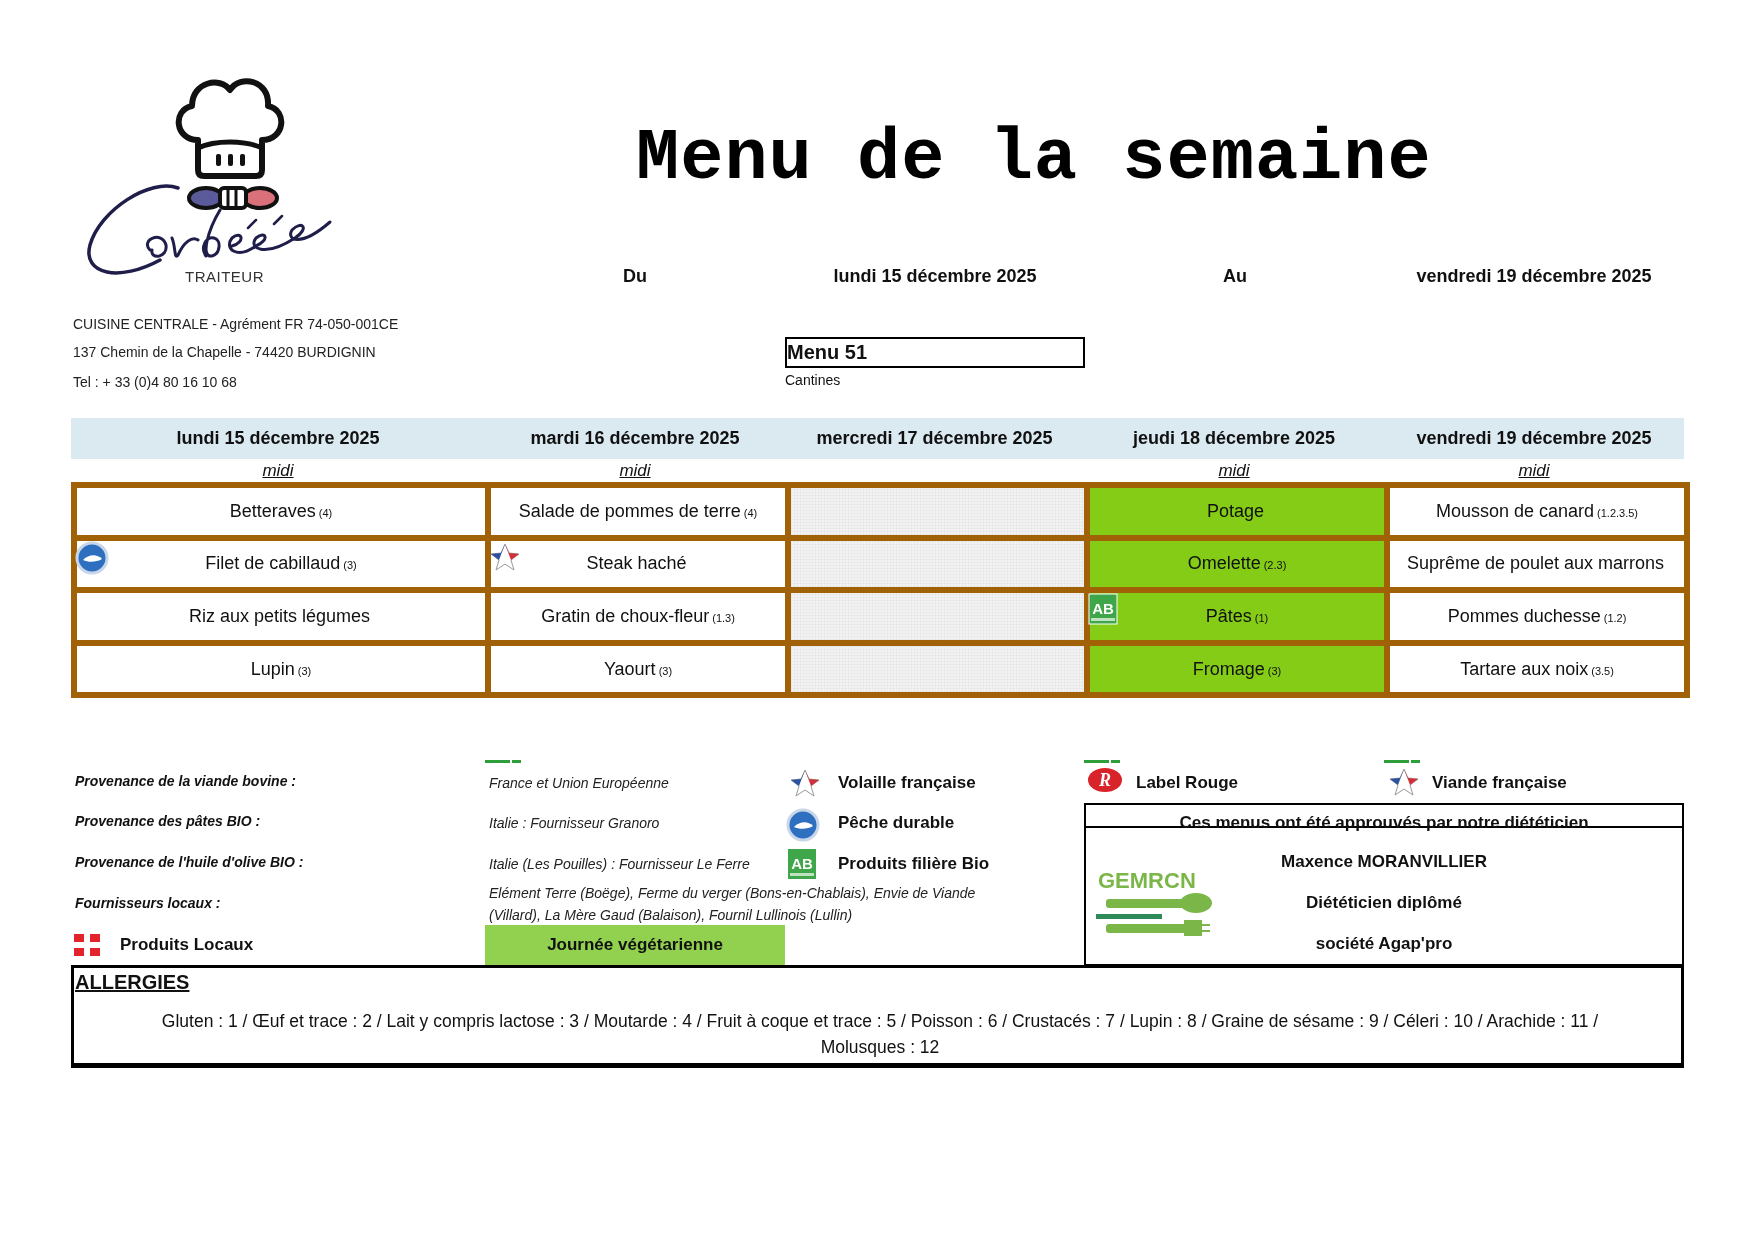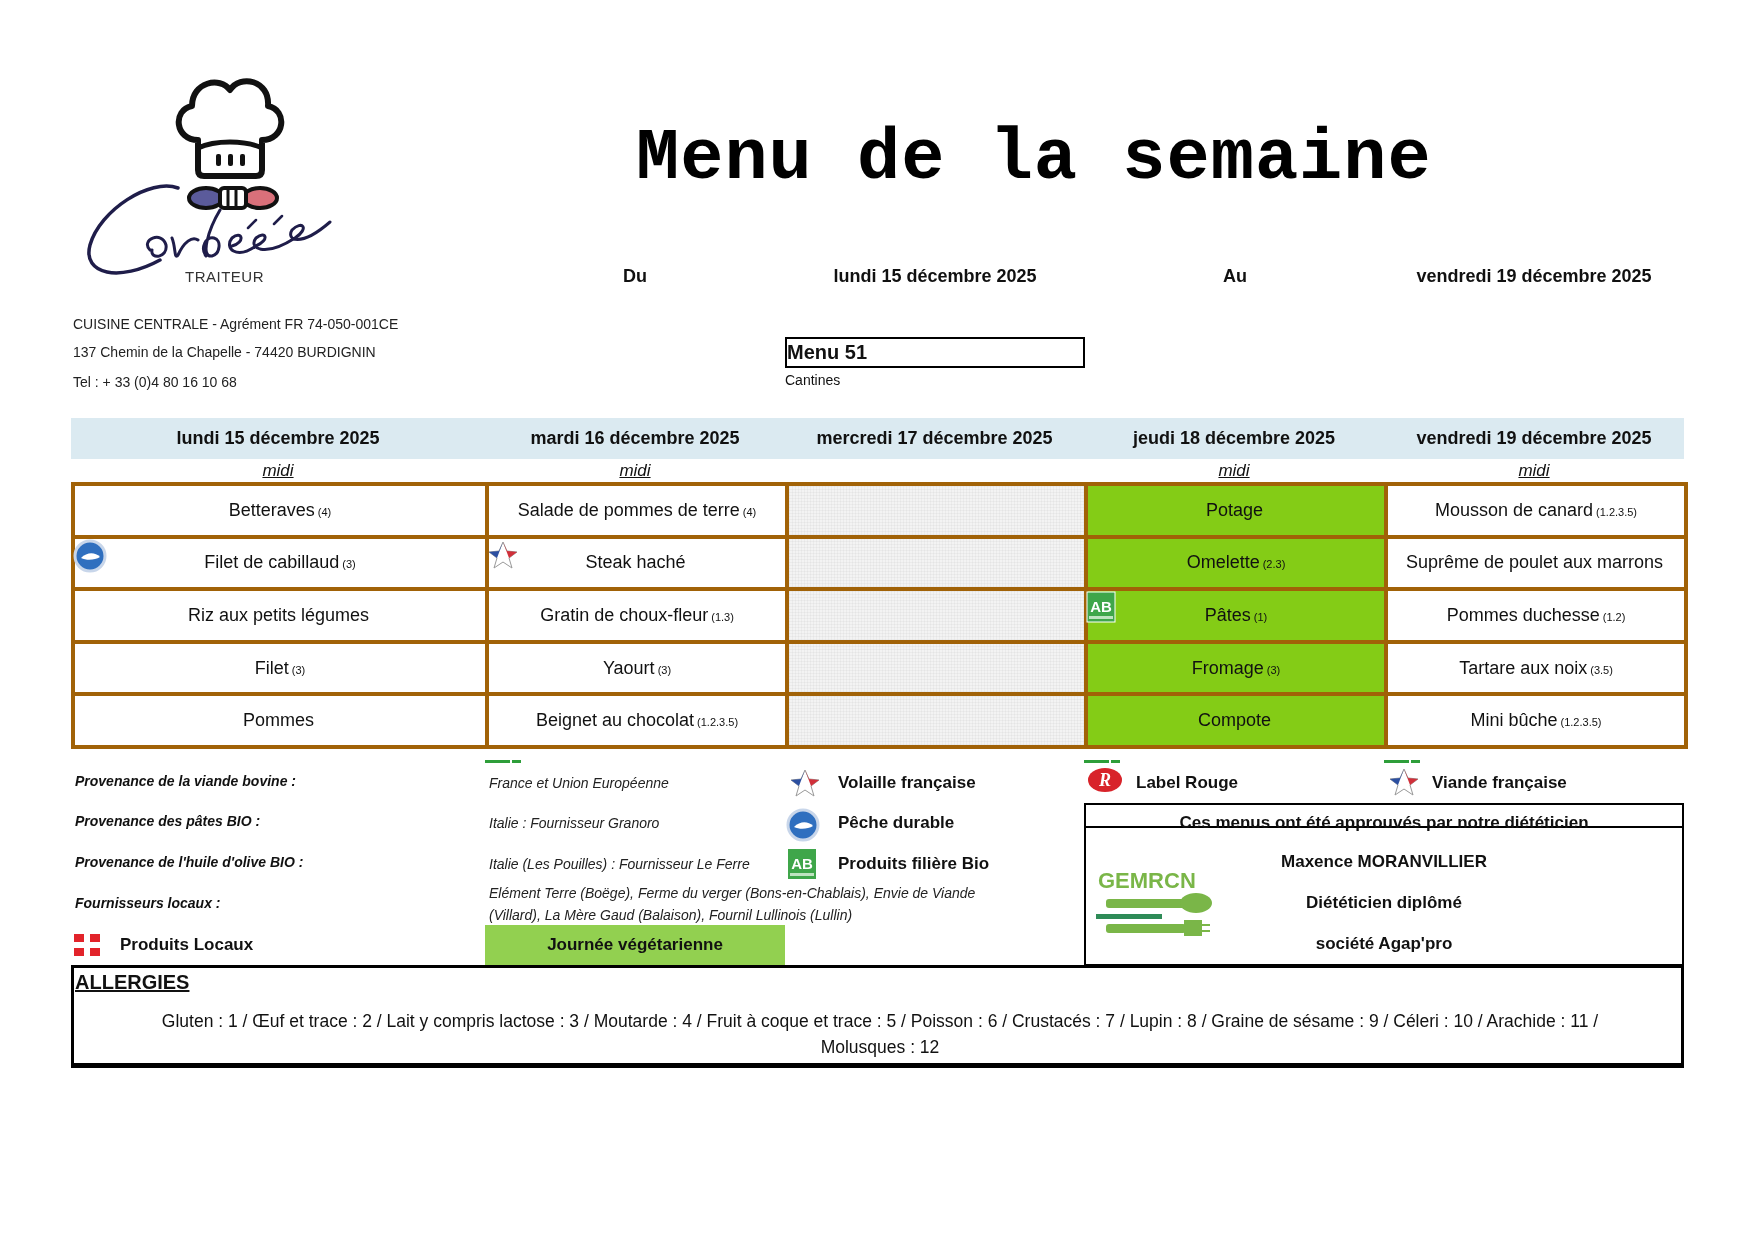--- a/index.html
+++ b/index.html
@@ -20,21 +20,21 @@
   .menu-box { left: 785px; top: 337px; width: 300px; height: 31px; border: 2px solid #000; font-weight: bold; font-size: 20px; line-height: 27px; }
   .menu-sub { left: 785px; top: 372px; width: 300px; font-size: 14px; }
 
   
   .day-band { left: 71px; top: 418px; width: 1613px; height: 41px; background: #dbeaf1; }
   .day-head { top: 418px; height: 41px; line-height: 41px; text-align: center; font-weight: bold; font-size: 18px; }
   .midi { top: 459px; height: 23px; line-height: 23px; text-align: center; font-style: italic; text-decoration: underline; font-size: 17px; }
 
   
   .menu-table { position: absolute; left: 71px; top: 482px; border-collapse: collapse; table-layout: fixed; }
-  .menu-table td { border: 4px solid #a16207; height: 52.6px; text-align: center; vertical-align: middle; font-size: 18px; padding: 0 4px; position: relative; }
+  .menu-table td { border: 6px solid #a16207; height: 52.6px; text-align: center; vertical-align: middle; font-size: 18px; padding: 0 4px; position: relative; }
   .menu-table td.green { background: #84cc16; }
   .menu-table td.empty { background: #f3f3f3; background-image: repeating-linear-gradient(0deg, rgba(0,0,0,0.03) 0 1px, transparent 1px 3px), repeating-linear-gradient(90deg, rgba(0,0,0,0.03) 0 1px, transparent 1px 3px); }
   .allergen { font-size: 11px; margin-left: 3px; }
   .cell-badge { position: absolute; left: -2px; top: 0px; }
 
   
   .legend-label { left: 75px; font-size: 14px; font-weight: bold; font-style: italic; }
   .legend-value { left: 489px; font-size: 14px; font-style: italic; color: #222; }
   .legend-value.multi { line-height: 22px; }
   .label-item { font-size: 17px; font-weight: bold; }
@@ -142,32 +142,25 @@
       <td class="green">
         <span class="cell-badge"><svg width="30" height="32" viewBox="0 0 30 32">
               <rect x="1" y="1" width="28" height="30" fill="#3fa64a" stroke="#fff" stroke-width="1"></rect>
               <text x="15" y="21" text-anchor="middle" font-family="Liberation Sans, sans-serif" font-size="15" fill="#fff" font-weight="bold">AB</text>
               <rect x="3" y="25" width="24" height="3" fill="#bfe3c0"></rect>
             </svg></span>
         <span>Pâtes</span><span class="allergen">(1)</span></td>
       <td><span>Pommes duchesse</span><span class="allergen">(1.2)</span></td>
     </tr>
     <tr>
-      <td><span>Filet</span><span class="allergen">(3)</span></td>
+      <td><span>Lupin</span><span class="allergen">(3)</span></td>
       <td><span>Yaourt</span><span class="allergen">(3)</span></td>
       <td class="empty"></td>
       <td class="green"><span>Fromage</span><span class="allergen">(3)</span></td>
       <td><span>Tartare aux noix</span><span class="allergen">(3.5)</span></td>
-    </tr>
-    <tr>
-      <td><span>Pommes</span><span class="allergen"></span></td>
-      <td><span>Beignet au chocolat</span><span class="allergen">(1.2.3.5)</span></td>
-      <td class="empty"></td>
-      <td class="green"><span>Compote</span><span class="allergen"></span></td>
-      <td><span>Mini bûche</span><span class="allergen">(1.2.3.5)</span></td>
     </tr>
   </tbody>
 </table>
 
 <div class="abs green-tick" style="left:485px;top:760px;"></div>
 <div class="abs green-tick" style="left:1084px;top:760px;"></div>
 <div class="abs green-tick" style="left:1384px;top:760px;"></div>
 
 <div class="abs legend-label" style="top:773px;">Provenance de la viande bovine :</div>
 <div class="abs legend-value" style="top:775px;">France et Union Européenne</div>

